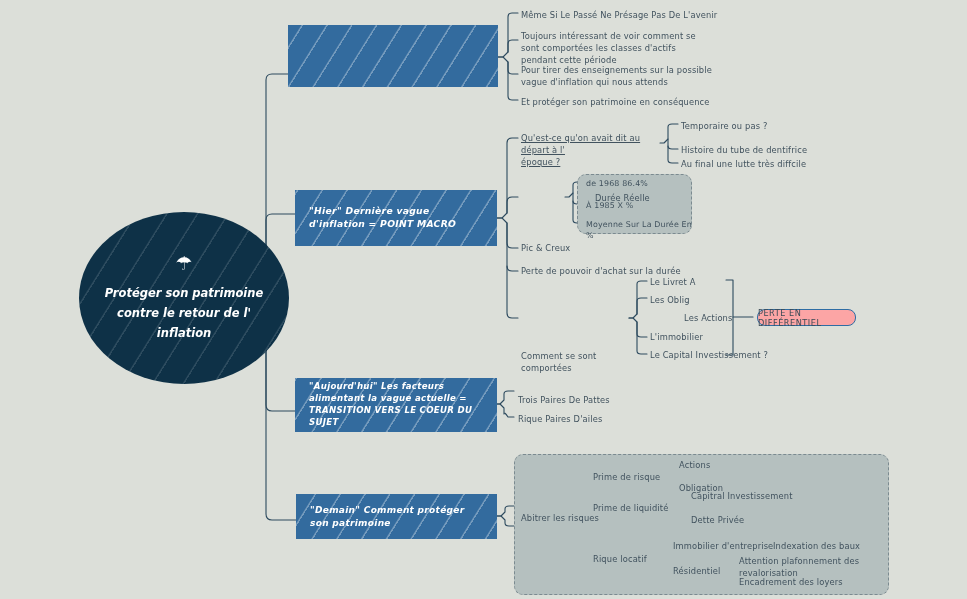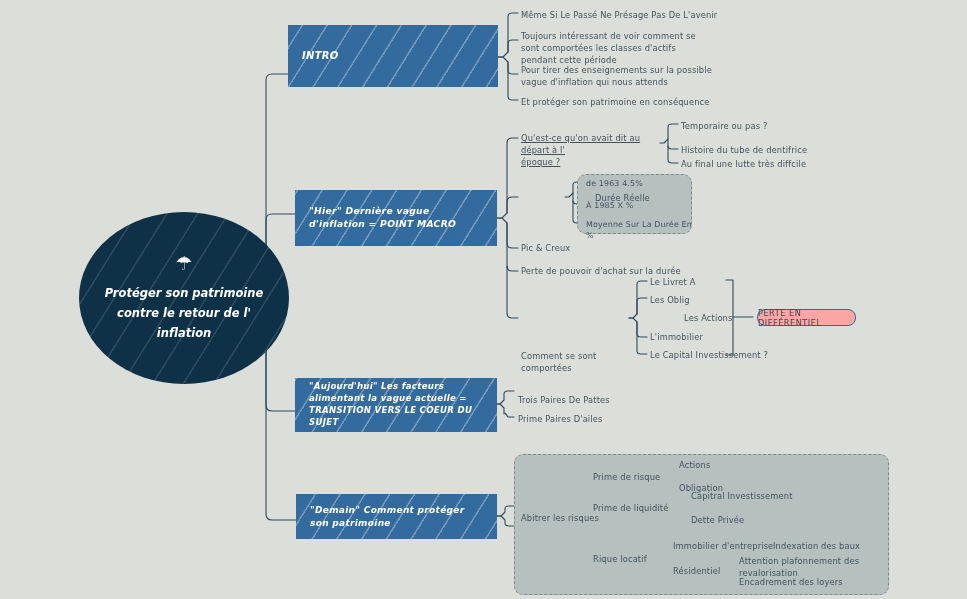--- a/index.html
+++ b/index.html
@@ -176,21 +176,20 @@
   <div class="c-inner">
     <span id="center-umbrella">☂</span>
     <span id="center-label">Protéger son patrimoine
 contre le retour de l'
 inflation</span>
   </div>
 </div>
 
 <div class="node" style="left:288px;top:25px;width:210px;height:62px;font-size:10px;">
   <div class="hatch"></div>
-  <div class="txt">INTRO</div>
 </div>
 
 <div class="leaf" style="left:521px;top:9px;width:290px;">Même Si Le Passé Ne Présage Pas De L'avenir</div>
 <div class="leaf" style="left:521px;top:30px;width:200px;">Toujours intéressant de voir comment se
 sont comportées les classes d'actifs
 pendant cette période</div>
 <div class="leaf" style="left:521px;top:64px;width:210px;">Pour tirer des enseignements sur la possible
 vague d'inflation qui nous attends</div>
 <div class="leaf" style="left:521px;top:96px;width:250px;">Et protéger son patrimoine en conséquence</div>
 
@@ -201,21 +200,21 @@
 = POINT MACRO</div>
 </div>
 
 <div class="leaf" style="left:521px;top:132px;width:145px;text-decoration:underline;">Qu'est-ce qu'on avait dit au départ à l'
 époque ?</div>
 <div class="leaf" style="left:681px;top:120px;width:150px;">Temporaire ou pas ?</div>
 <div class="leaf" style="left:681px;top:144px;width:160px;">Histoire du tube de dentifrice</div>
 <div class="leaf" style="left:681px;top:158px;width:170px;">Au final une lutte très diffcile</div>
 
 <div class="leaf" style="left:551px;top:192px;width:90px;margin-left:44px;">Durée Réelle</div>
-<div class="leaf small" style="left:586px;top:178px;width:110px;">de 1963 4.5%</div>
+<div class="leaf small" style="left:586px;top:178px;width:110px;">de 1968 86.4%</div>
 <div class="leaf small" style="left:586px;top:200px;width:110px;">À 1985 X %</div>
 <div class="leaf small" style="left:586px;top:219px;width:115px;">Moyenne Sur La Durée En %</div>
 
 <div class="leaf" style="left:521px;top:242px;width:120px;">Pic &amp; Creux</div>
 <div class="leaf" style="left:521px;top:265px;width:210px;">Perte de pouvoir d'achat sur la durée</div>
 
 <div class="leaf" style="left:521px;top:313px;width:120px;margin-top:37px;">Comment se sont comportées</div>
 <div class="leaf" style="left:650px;top:276px;width:120px;">Le Livret A</div>
 <div class="leaf" style="left:650px;top:294px;width:120px;">Les Oblig</div>
 <div class="leaf" style="left:645px;top:312px;width:120px;margin-left:39px;">Les Actions</div>
@@ -226,21 +225,21 @@
 
 <div class="node" style="left:295px;top:378px;width:202px;height:54px;font-size:8.6px;">
   <div class="hatch"></div>
   <div class="txt">"Aujourd'hui"
 Les facteurs alimentant la vague actuelle
 = TRANSITION VERS LE COEUR DU
 SUJET</div>
 </div>
 
 <div class="leaf" style="left:518px;top:394px;width:140px;">Trois Paires De Pattes</div>
-<div class="leaf" style="left:518px;top:413px;width:140px;">Prime Paires D'ailes</div>
+<div class="leaf" style="left:518px;top:413px;width:140px;">Rique Paires D'ailes</div>
 
 <div class="node" style="left:296px;top:494px;width:201px;height:45px;font-size:9px;">
   <div class="hatch"></div>
   <div class="txt">"Demain"
 Comment protéger son patrimoine</div>
 </div>
 
 <div class="leaf" style="left:521px;top:512px;width:110px;">Abitrer les risques</div>
 
 <div class="leaf" style="left:593px;top:471px;width:100px;">Prime de risque</div>

